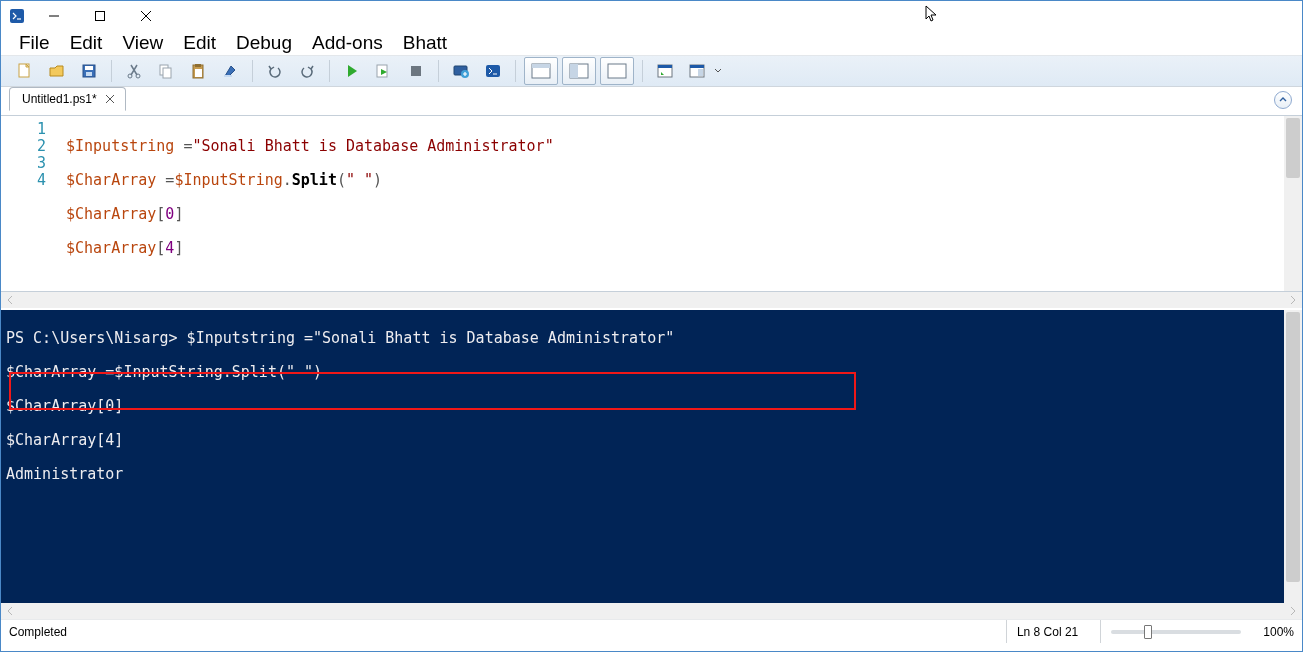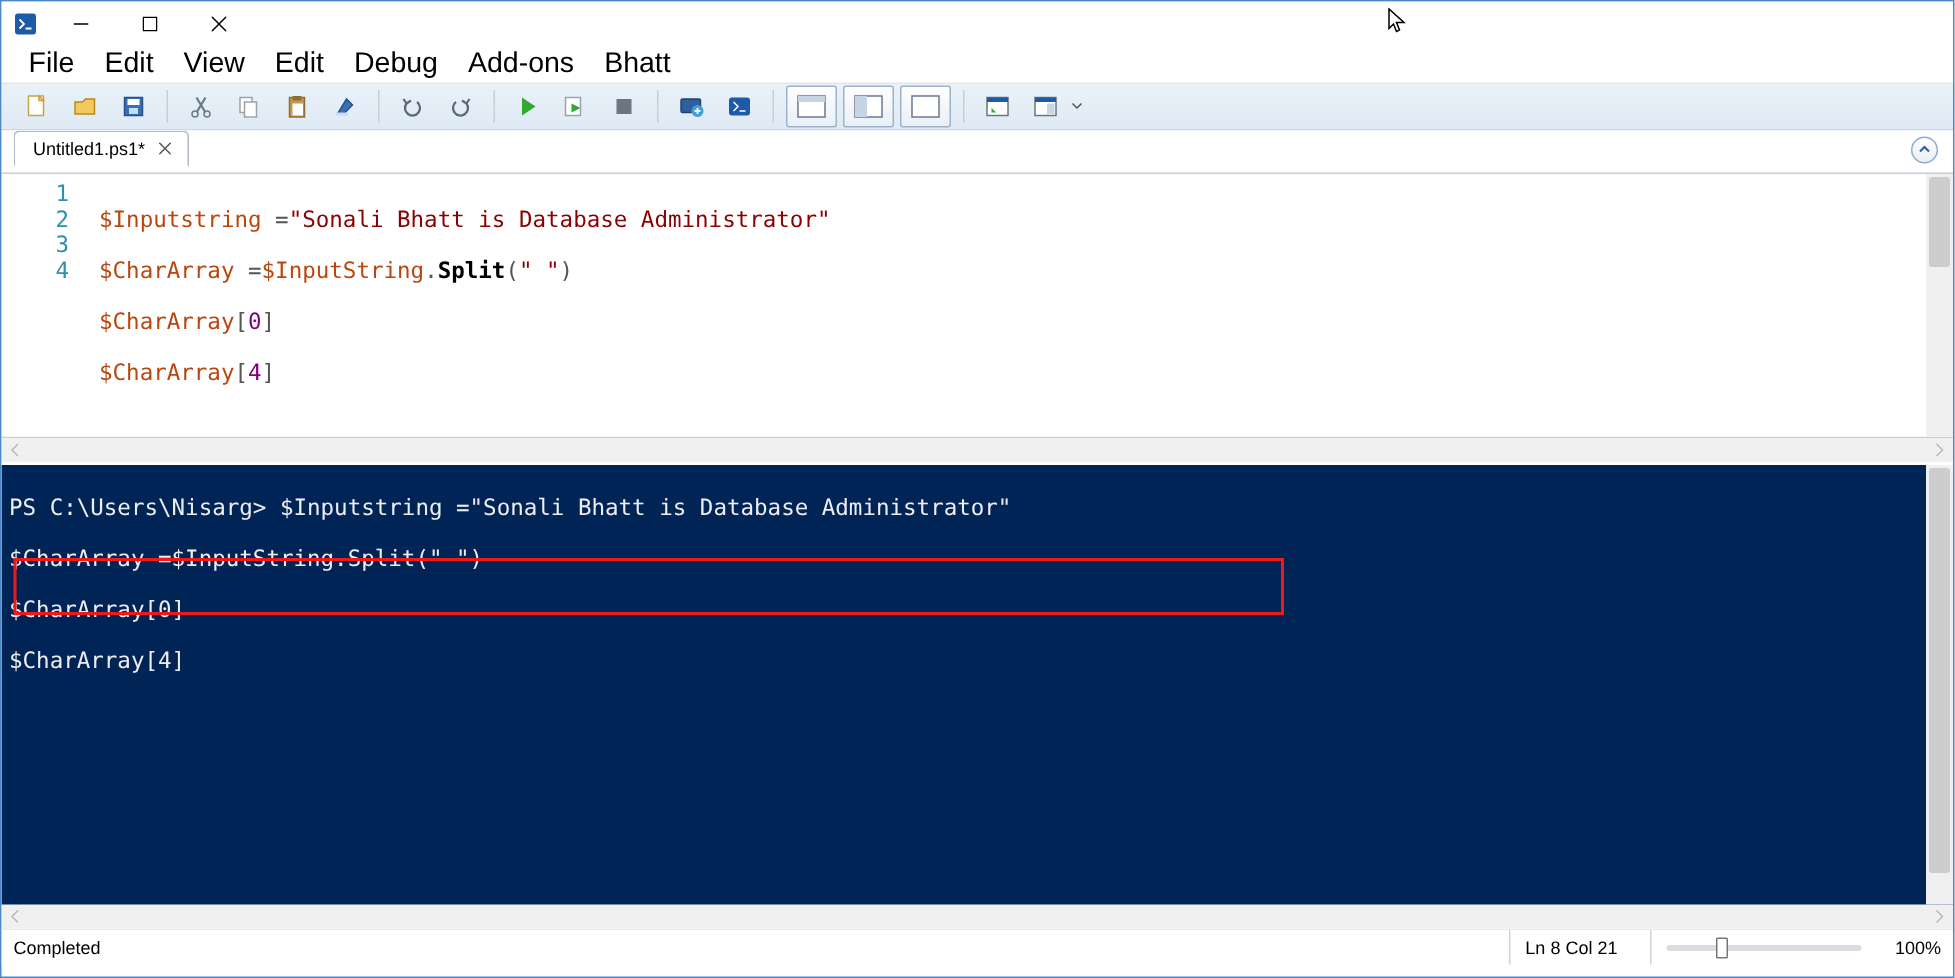--- a/index.html
+++ b/index.html
@@ -260,20 +260,21 @@
       <path d="M3 1 L7 5 L3 9" stroke="#666" fill="none"></path>
     </svg>
 </div>
 
 <div class="console-wrap">
   <div class="console">
 <div>PS C:\Users\Nisarg&gt; $Inputstring ="Sonali Bhatt is Database Administrator"</div>
 <div>$CharArray =$InputString.Split(" ")</div>
 <div>$CharArray[0]</div>
 <div>$CharArray[4]</div>
+<div>Administrator</div>
 <div></div>
     <div class="outbox"></div>
   </div>
   <div class="vscroll">
       <div class="thumb" style="height:270px"></div>
     </div>
 </div>
 <div class="hscroll-strip">
   <svg width="10" height="10">
       <path d="M7 1 L3 5 L7 9" stroke="#666" fill="none"></path>

